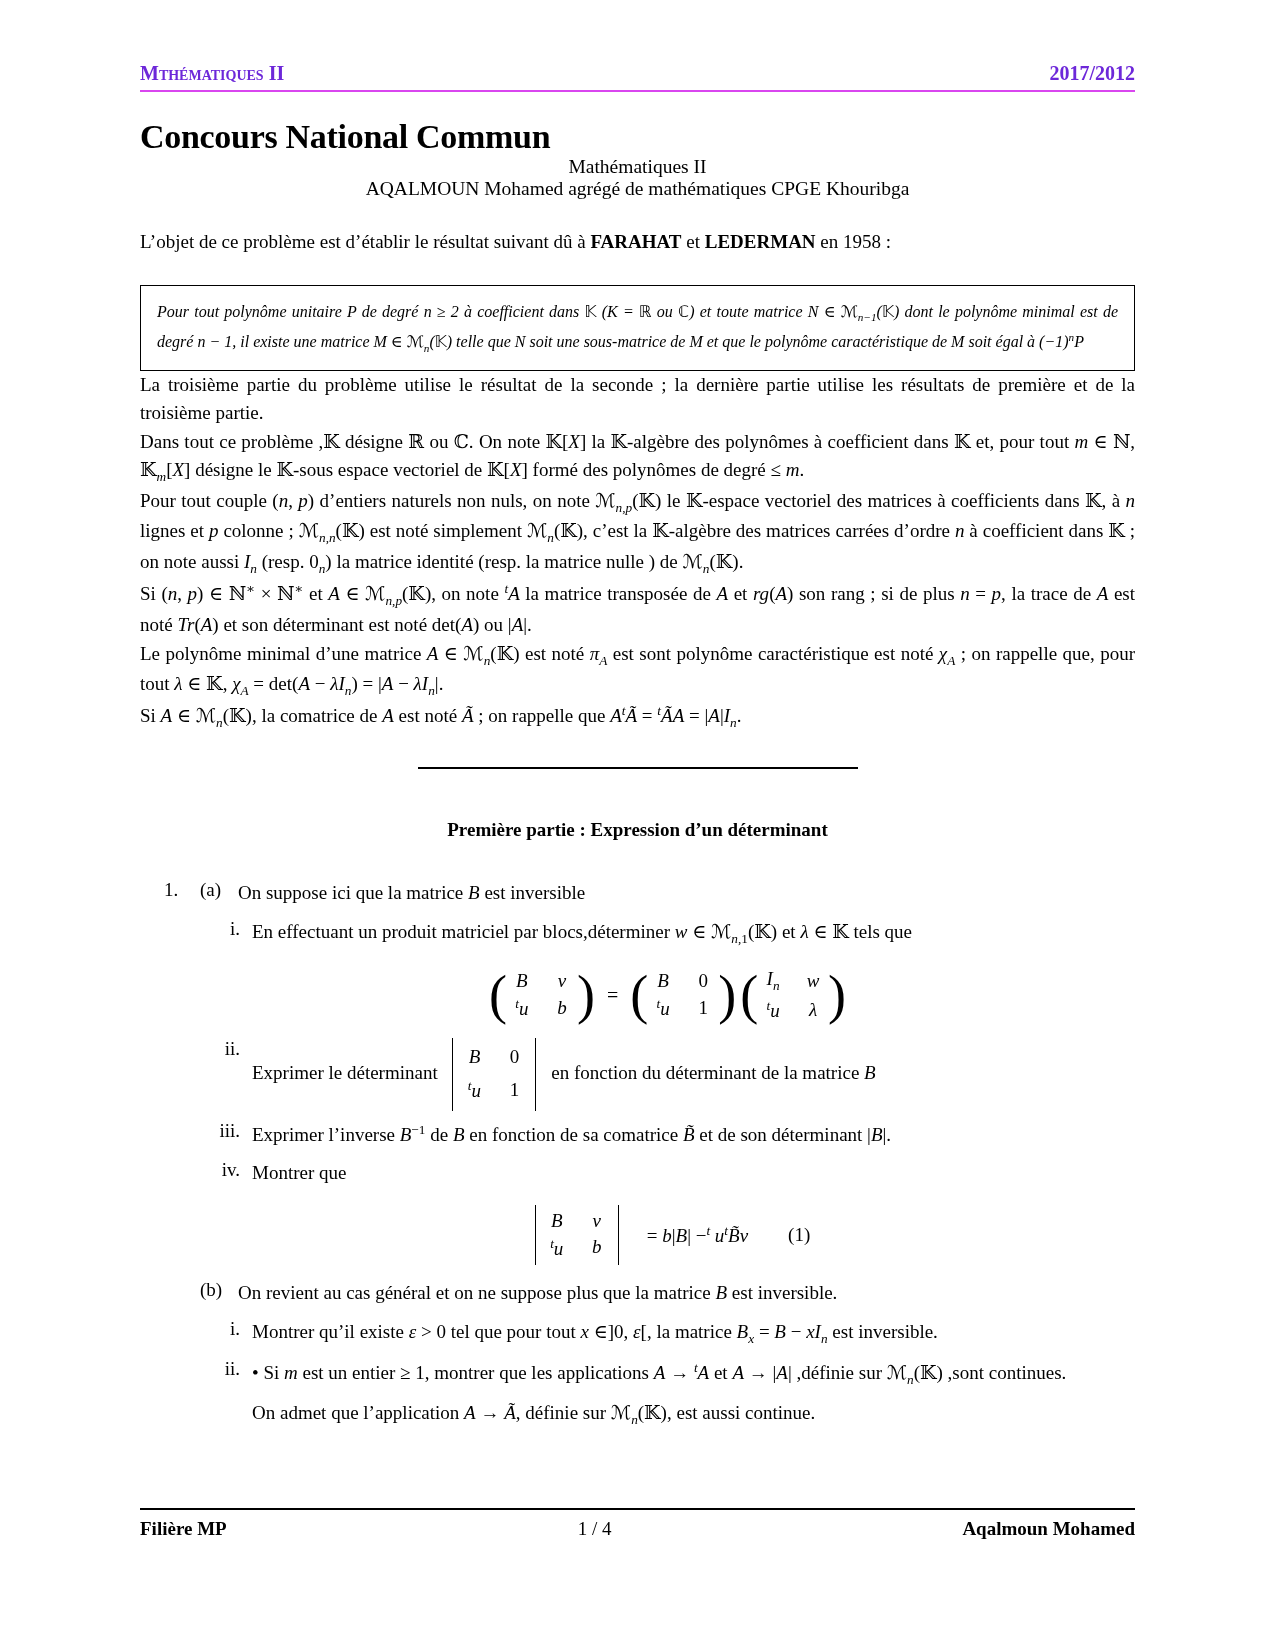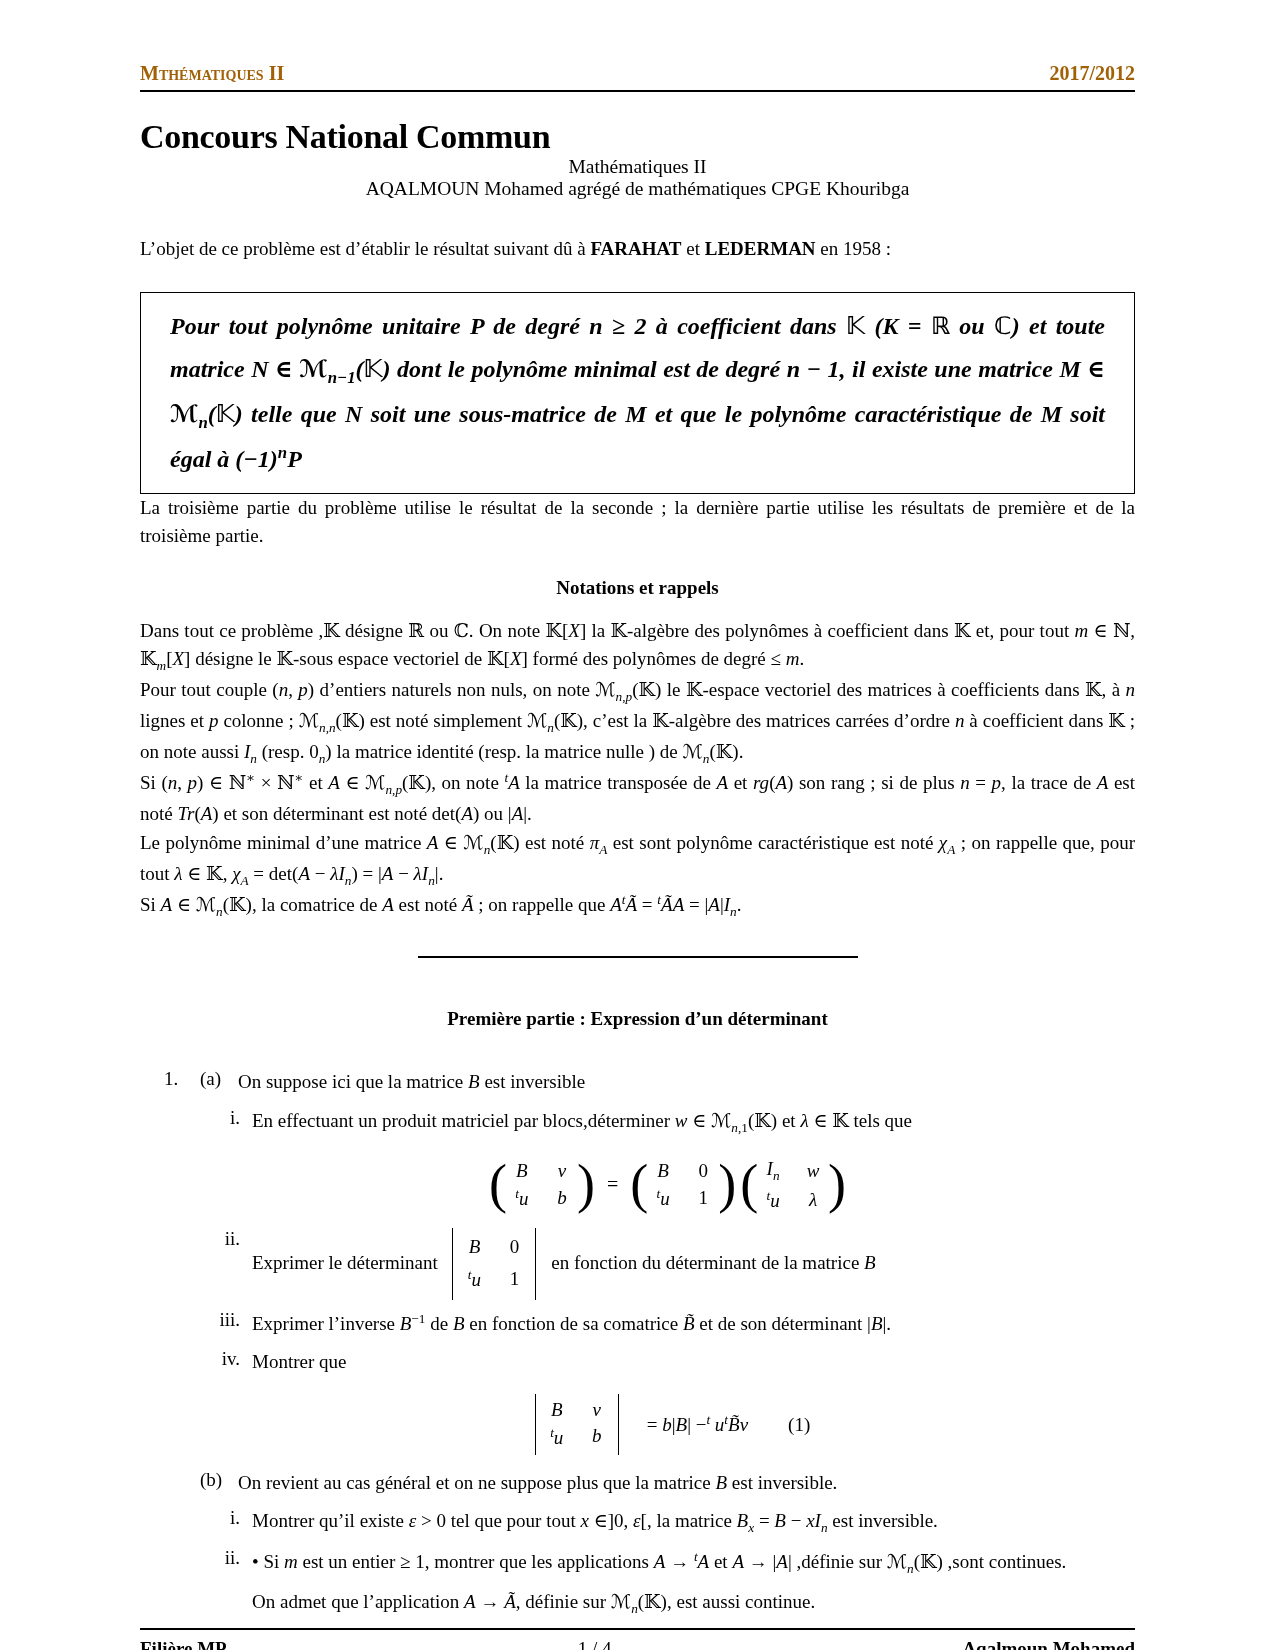--- a/index.html
+++ b/index.html
@@ -5,32 +5,32 @@
   * { margin:0; padding:0; box-sizing:border-box; }
   html,body { background:#ffffff; }
   .page {
     width:1275px; min-height:1650px; margin:0 auto; background:#ffffff;
     padding:62px 140px 110px 140px;
     font-family:"Liberation Serif","DejaVu Serif","DejaVu Sans",serif;
     font-size:19px; color:#000; display:flex; flex-direction:column;
   }
   
   .hdr { display:flex; justify-content:space-between; align-items:baseline;
-         color:#a16207; font-weight:bold; font-size:20px;
-         font-variant:small-caps; padding-bottom:5px; border-bottom:2px solid #000000; }
+         color:#6d28d9; font-weight:bold; font-size:20px;
+         font-variant:small-caps; padding-bottom:5px; border-bottom:2px solid #d946ef; }
   .hdr .year { font-variant:normal; }
   
   .title { font-size:34px; font-weight:bold; margin-top:26px; letter-spacing:-0.3px; }
   .centerline { text-align:center; font-size:19.5px; margin-top:0; }
   
   .para { text-align:justify; line-height:1.5; }
-  .intro { margin-top:35px; }
-  
-  .theorem-box { border:1.4px solid #000; margin-top:28px; padding:12px 29px;
-                 font-style:italic; font-size:24px; line-height:1.8; text-align:justify;font-weight:bold; }
+  .intro { margin-top:28px; }
+  
+  .theorem-box { border:1.4px solid #000; margin-top:28px; padding:12px 16px;
+                 font-style:italic; font-size:16px; line-height:1.8; text-align:justify; }
   .afterbox { }
   .sec { text-align:center; font-size:19px; font-weight:bold; margin:26px 0 18px 0; }
   .divider { width:440px; height:2px; background:#000; margin:34px auto 24px auto; }
   sub, sup { font-size:0.7em; }
   
   .q1 { display:flex; margin-top:20px; }
   .qnum { flex:0 0 60px; padding-left:24px; }
   .qbody { flex:1; }
   .qa-row { display:flex; }
   .alabel { flex:0 0 28px; margin-right:10px; }
@@ -71,21 +71,20 @@
   <h1 class="title">Concours National Commun</h1>
   <div class="centerline">Mathématiques II</div>
   <div class="centerline">AQALMOUN Mohamed agrégé de mathématiques CPGE Khouribga</div>
 
   <p class="para intro">L’objet de ce problème est d’établir le résultat suivant dû à <b>FARAHAT</b> et <b>LEDERMAN</b> en 1958 :</p>
 
   <div class="theorem-box">Pour tout polynôme unitaire <i>P</i> de degré <i>n</i> ≥ 2 à coefficient dans 𝕂 (<i>K</i> = ℝ ou ℂ) et toute matrice <i>N</i> ∈ ℳ<sub><i>n</i>−1</sub>(𝕂) dont le polynôme minimal est de degré <i>n</i> − 1, il existe une matrice <i>M</i> ∈ ℳ<sub><i>n</i></sub>(𝕂) telle que <i>N</i> soit une sous-matrice de <i>M</i> et que le polynôme caractéristique de <i>M</i> soit égal à (−1)<sup><i>n</i></sup><i>P</i></div>
 
   <p class="para afterbox">La troisième partie du problème utilise le résultat de la seconde ; la dernière partie utilise les résultats de première et de la troisième partie.</p>
 
-  <h2 class="sec">Notations et rappels</h2>
 
   <p class="para">Dans tout ce problème ,𝕂 désigne ℝ ou ℂ. On note 𝕂[<i>X</i>] la 𝕂-algèbre des polynômes à coefficient dans 𝕂 et, pour tout <i>m</i> ∈ ℕ, 𝕂<sub><i>m</i></sub>[<i>X</i>] désigne le 𝕂-sous espace vectoriel de 𝕂[<i>X</i>] formé des polynômes de degré ≤ <i>m</i>.</p>
   <p class="para">Pour tout couple (<i>n</i>, <i>p</i>) d’entiers naturels non nuls, on note ℳ<sub><i>n</i>,<i>p</i></sub>(𝕂) le 𝕂-espace vectoriel des matrices à coefficients dans 𝕂, à <i>n</i> lignes et <i>p</i> colonne ; ℳ<sub><i>n</i>,<i>n</i></sub>(𝕂) est noté simplement ℳ<sub><i>n</i></sub>(𝕂), c’est la 𝕂-algèbre des matrices carrées d’ordre <i>n</i> à coefficient dans 𝕂 ; on note aussi <i>I</i><sub><i>n</i></sub> (resp. 0<sub><i>n</i></sub>) la matrice identité (resp. la matrice nulle ) de ℳ<sub><i>n</i></sub>(𝕂).</p>
   <p class="para">Si (<i>n</i>, <i>p</i>) ∈ ℕ<sup>∗</sup> × ℕ<sup>∗</sup> et <i>A</i> ∈ ℳ<sub><i>n</i>,<i>p</i></sub>(𝕂), on note <sup><i>t</i></sup><i>A</i> la matrice transposée de <i>A</i> et <i>rg</i>(<i>A</i>) son rang ; si de plus <i>n</i> = <i>p</i>, la trace de <i>A</i> est noté <i>Tr</i>(<i>A</i>) et son déterminant est noté det(<i>A</i>) ou |<i>A</i>|.</p>
   <p class="para">Le polynôme minimal d’une matrice <i>A</i> ∈ ℳ<sub><i>n</i></sub>(𝕂) est noté <i>π<sub>A</sub></i> est sont polynôme caractéristique est noté <i>χ<sub>A</sub></i> ; on rappelle que, pour tout <i>λ</i> ∈ 𝕂, <i>χ<sub>A</sub></i> = det(<i>A</i> − <i>λI</i><sub><i>n</i></sub>) = |<i>A</i> − <i>λI</i><sub><i>n</i></sub>|.</p>
   <p class="para">Si <i>A</i> ∈ ℳ<sub><i>n</i></sub>(𝕂), la comatrice de <i>A</i> est noté <i>Ã</i> ; on rappelle que <i>A</i><sup><i>t</i></sup><i>Ã</i> = <sup><i>t</i></sup><i>ÃA</i> = |<i>A</i>|<i>I</i><sub><i>n</i></sub>.</p>
 
   <div class="divider"></div>
 
   <h2 class="sec">Première partie : Expression d’un déterminant</h2>

